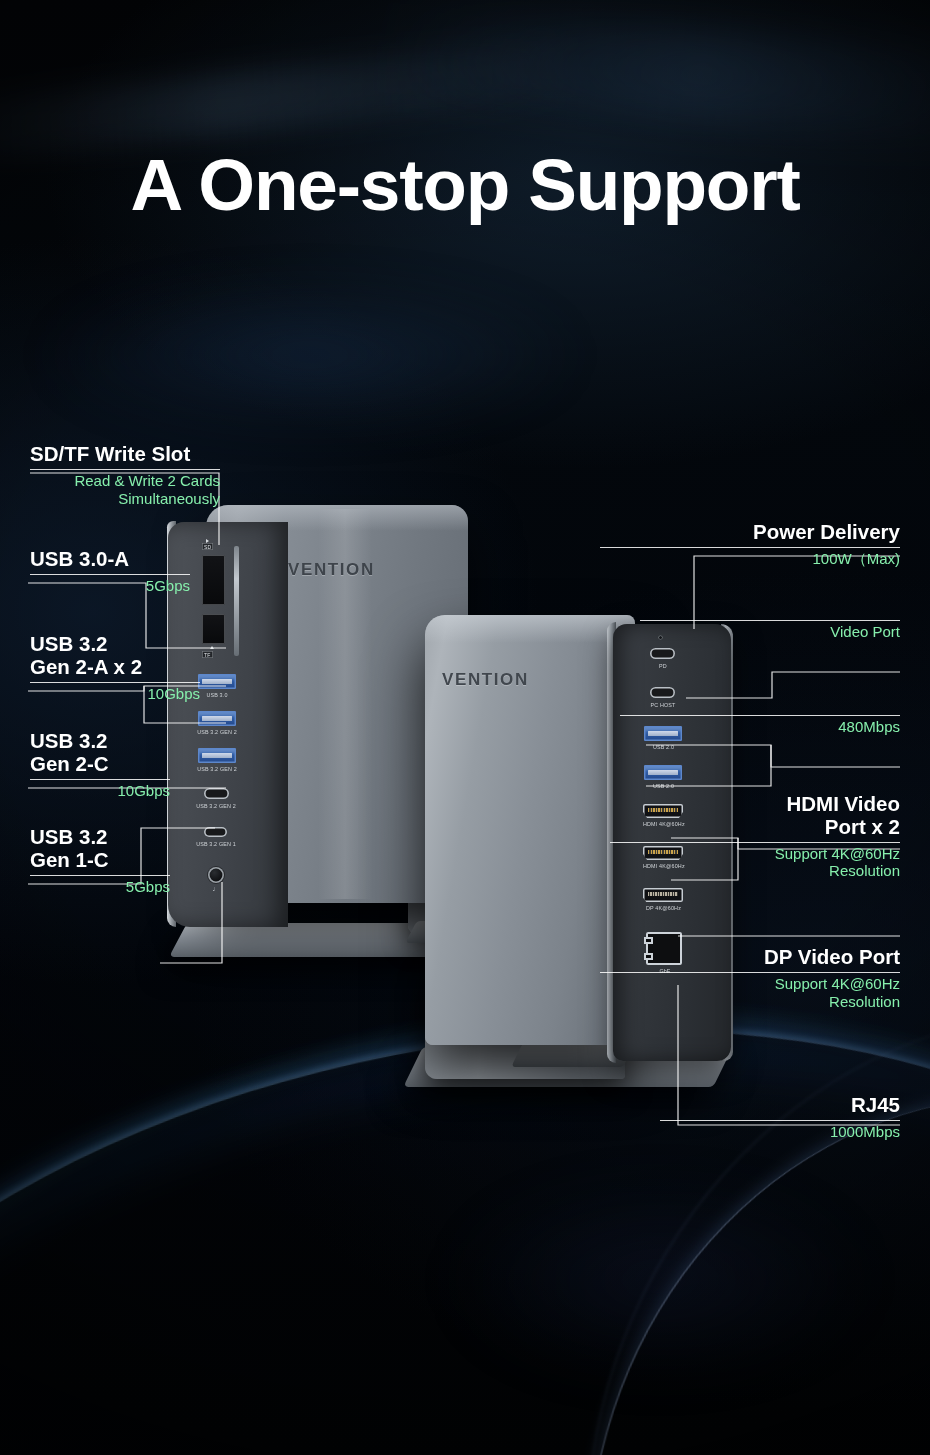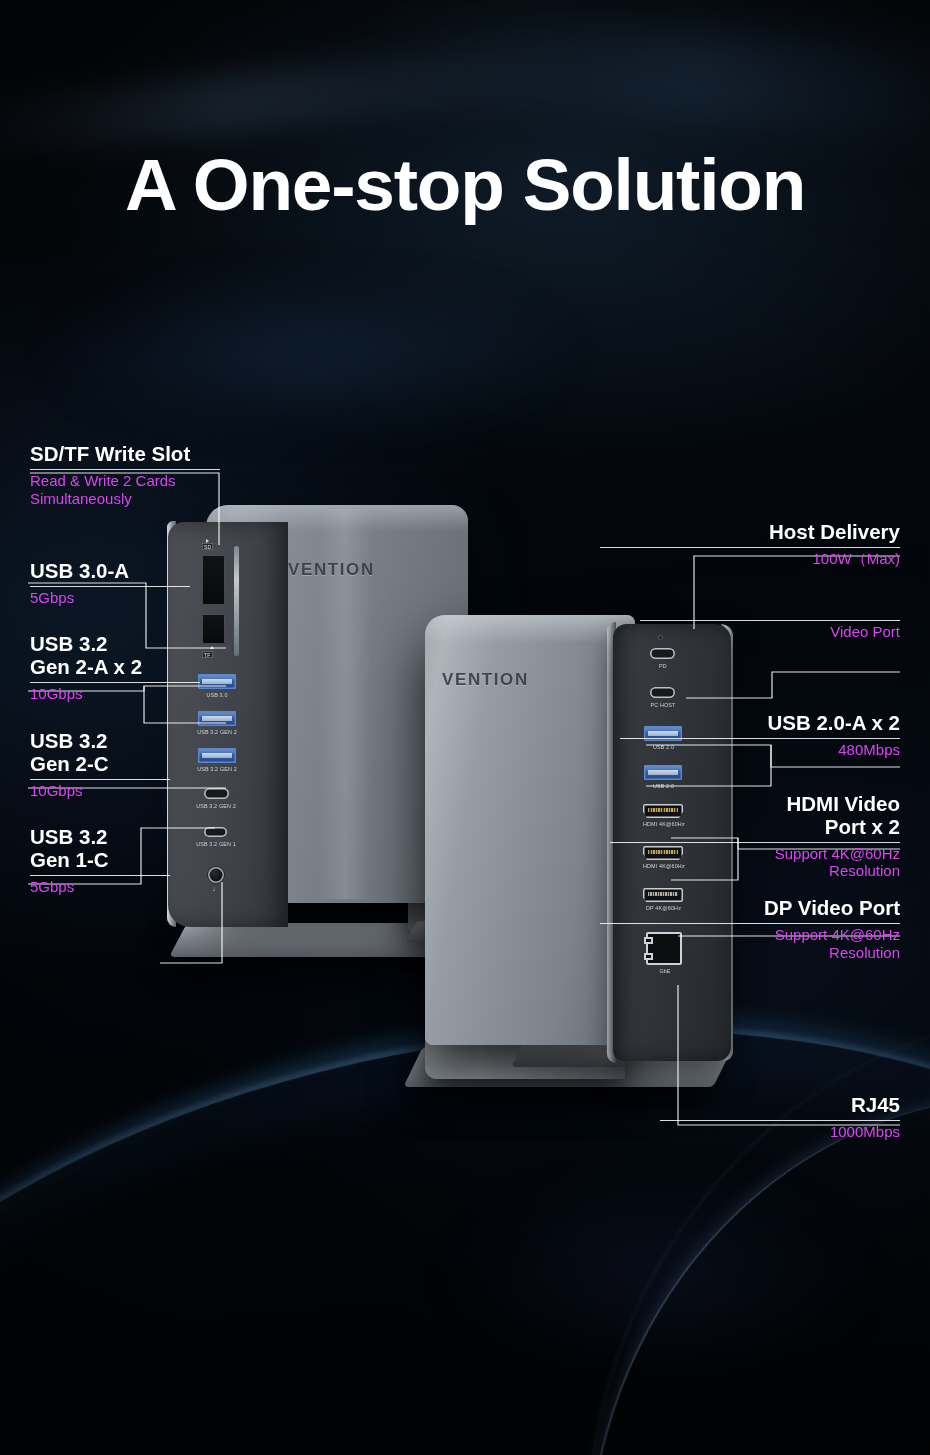--- a/index.html
+++ b/index.html
@@ -400,21 +400,22 @@
     line-height:1.12; white-space:pre-line;
     color:#ffffff;
   }
   .callout .rule {
     height:1px; background:rgba(255,255,255,.85);
     margin:3px 0 2px;
   }
   .callout .sub {
     font-size:15px; font-weight:normal;
     line-height:1.17; white-space:pre-line;
-    color:#d946ef;
+    color:#86efac;
+    text-align:right;
   }
   .callout.right { text-align:right; }
   .callout.left  { text-align:left; }
 
   
   #leaders { position:absolute; inset:0; pointer-events:none; }
 </style>
 </head>
 <body>
 
@@ -427,21 +428,21 @@
     <div class="wisp-c"></div>
     <div class="wisp-d"></div>
     <div class="arc-glow"></div>
     <div class="arc-teal"></div>
     <div class="arc-main"></div>
     <div class="arc-right2"></div>
     <div class="arc-right"></div>
   </div>
   <div class="bg-layer vignette"></div>
 
-  <div class="headline">A One-stop Solution</div>
+  <div class="headline">A One-stop Support</div>
 
   <div class="device" id="device-left">
 
     <div class="stand-base-l"></div>
     <div class="stand-neck-l"></div>
     <div class="hinge-l"></div>
 
     <div class="l-body"></div>
     <div class="l-body-sheen"></div>
     <div class="l-body-top"></div>
@@ -584,21 +585,21 @@
     </g>
   </svg>
 
   <div class="callout left" style="left:30px; top:443px; width:190px;">
     <div class="title">SD/TF Write Slot</div>
     <div class="rule"></div>
     <div class="sub">Read &amp; Write 2 Cards
 Simultaneously</div>
   </div>
 
-  <div class="callout left" style="left:30px; top:548px; width:160px;margin-top:12px;">
+  <div class="callout left" style="left:30px; top:548px; width:160px;">
     <div class="title">USB 3.0-A</div>
     <div class="rule"></div>
     <div class="sub">5Gbps</div>
   </div>
 
   <div class="callout left" style="left:30px; top:633px; width:170px;">
     <div class="title">USB 3.2
 Gen 2-A x 2</div>
     <div class="rule"></div>
     <div class="sub">10Gbps</div>
@@ -613,45 +614,44 @@
 
   <div class="callout left" style="left:30px; top:826px; width:140px;">
     <div class="title">USB 3.2
 Gen 1-C</div>
     <div class="rule"></div>
     <div class="sub">5Gbps</div>
   </div>
 
 
   <div class="callout right" style="right:30px; top:521px; width:300px;">
-    <div class="title">Host Delivery</div>
+    <div class="title">Power Delivery</div>
     <div class="rule"></div>
     <div class="sub">100W（Max)</div>
   </div>
 
   <div class="callout right" style="right:30px; top:617px; width:260px;">
     <div class="rule"></div>
     <div class="sub">Video Port</div>
   </div>
 
   <div class="callout right" style="right:30px; top:712px; width:280px;">
-    <div class="title">USB 2.0-A x 2</div>
     <div class="rule"></div>
     <div class="sub">480Mbps</div>
   </div>
 
   <div class="callout right" style="right:30px; top:793px; width:290px;">
     <div class="title">HDMI Video
 Port x 2</div>
     <div class="rule"></div>
     <div class="sub">Support 4K@60Hz
 Resolution</div>
   </div>
 
-  <div class="callout right" style="right:30px; top:897px; width:300px;">
+  <div class="callout right" style="right:30px; top:946px; width:300px;">
     <div class="title">DP Video Port</div>
     <div class="rule"></div>
     <div class="sub">Support 4K@60Hz
 Resolution</div>
   </div>
 
   <div class="callout right" style="right:30px; top:1094px; width:240px;">
     <div class="title">RJ45</div>
     <div class="rule"></div>
     <div class="sub">1000Mbps</div>

